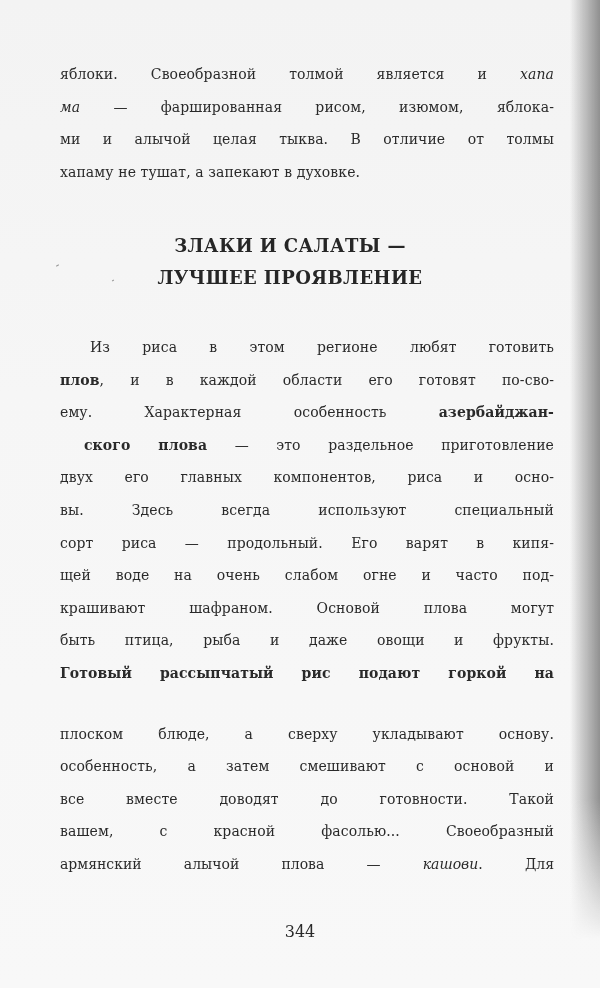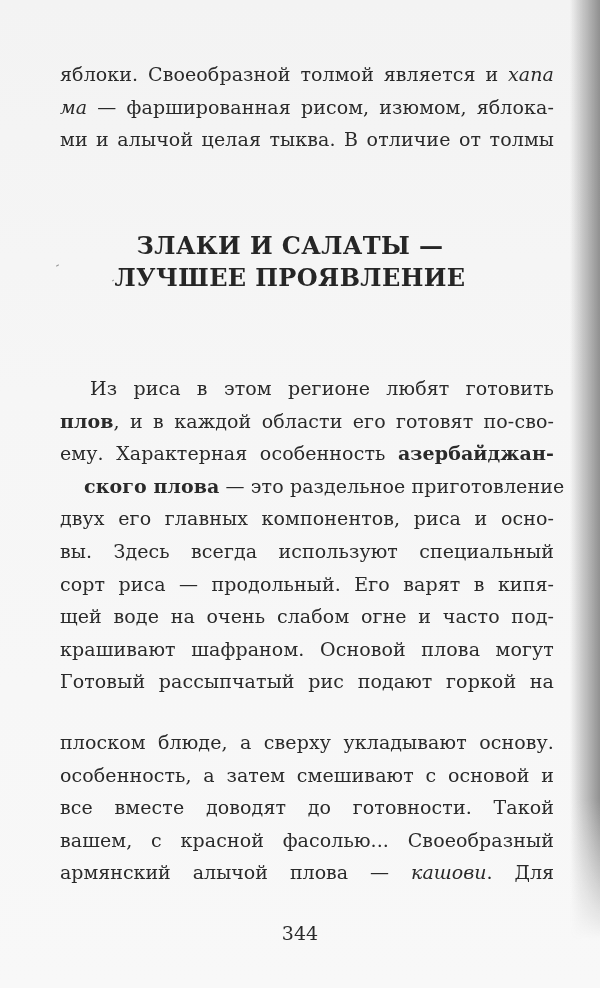--- a/index.html
+++ b/index.html
@@ -28,21 +28,21 @@
       width: 30px;
       height: 940px;
       background: linear-gradient(90deg, rgba(0,0,0,0) 0%, rgba(120,120,120,0.35) 40%, rgba(110,110,110,0.75) 100%);
       -webkit-mask-image: linear-gradient(180deg, #000 0%, #000 85%, rgba(0,0,0,0) 100%);
       mask-image: linear-gradient(180deg, #000 0%, #000 85%, rgba(0,0,0,0) 100%);
     }
     .text-block {
       position: absolute;
       left: 60px;
       width: 494px;
-      font-size: 19px;
+      font-size: 14px;
       line-height: 32.6px;
       text-align: justify;
       letter-spacing: 0.1px;
     }
     .line {
       display: block;
       text-align: justify;
       text-align-last: justify;
       white-space: nowrap;
       height: 32.6px;
@@ -59,70 +59,72 @@
     b, .bold { font-weight: bold; }
     i, .ital { font-style: italic; }
     #para1 { top: 58px; }
     #heading {
       position: absolute;
       left: 0;
       width: 600px;
       top: 230px;
       text-align: center;
       font-weight: bold;
-      font-size: 24px;
+      font-size: 18px;
       line-height: 32px;
       letter-spacing: 0.4px;
       color: #262626;
     }
     #heading .hline { display: block; padding-right: 20px; }
-    #para2 { top: 372px; }
+    #para2 { top: 331px; }
     #page-number {
       position: absolute;
       left: 0;
       width: 600px;
       top: 922px;
       text-align: center;
-      font-size: 19px;
+      font-size: 16px;
       color: #2a2a2a;
     }
     .speck {
       position: absolute;
       width: 3px; height: 1px;
       background: #999;
       transform: rotate(-30deg);
     }
   </style>
 </head>
 <body>
 
 <div class="page">
 
   <div class="text-block" id="para1">
     <span class="line" style="white-space: nowrap;"><span class="seg">яблоки. Своеобразной толмой является и </span><span class="seg ital">хапа</span></span>
     <span class="line" style="white-space: nowrap;"><span class="seg ital">ма</span><span class="seg"> — фаршированная рисом, изюмом, яблока-</span></span>
     <span class="line" style="white-space: nowrap;">ми и алычой целая тыква. В отличие от толмы</span>
+    <span class="line last">хапаму не тушат, а запекают в духовке.</span>
   </div>
 
   <div id="heading">
     <span class="hline">ЗЛАКИ И САЛАТЫ —</span>
     <span class="hline">ЛУЧШЕЕ ПРОЯВЛЕНИЕ</span>
   </div>
 
   <div class="text-block" id="para2">
     <span class="line indent" style="white-space: nowrap;">Из риса в этом регионе любят готовить</span>
     <span class="line" style="white-space: nowrap;"><span class="seg bold">плов</span><span class="seg">, и в каждой области его готовят по-сво-</span></span>
     <span class="line" style="white-space: nowrap;"><span class="seg">ему. Характерная особенность </span><span class="seg bold">азербайджан-</span></span>
     <span class="line" style="white-space: nowrap; margin-left: 24px;"><span class="seg bold">ского плова</span><span class="seg"> — это раздельное приготовление</span></span>
     <span class="line" style="white-space: nowrap;">двух его главных компонентов, риса и осно-</span>
     <span class="line" style="white-space: nowrap;">вы. Здесь всегда используют специальный</span>
     <span class="line" style="white-space: nowrap;">сорт риса — продольный. Его варят в кипя-</span>
     <span class="line" style="white-space: nowrap;">щей воде на очень слабом огне и часто под-</span>
     <span class="line" style="white-space: nowrap;">крашивают шафраном. Основой плова могут</span>
-    <span class="line" style="white-space: nowrap;">Готовый рассыпчатый рис подают горкой на</span>
+    <span class="line" style="white-space: nowrap;">быть птица, рыба и даже овощи и фрукты.</span>
+    <span class="line" style="white-space: nowrap; font-weight: bold;">Готовый рассыпчатый рис подают горкой на</span>
     <span class="line" style="white-space: nowrap; margin-top: 28px;">плоском блюде, а сверху укладывают основу.</span>
 
     <span class="line" style="white-space: nowrap;">особенность, а затем смешивают с основой и</span>
     <span class="line" style="white-space: nowrap;">все вместе доводят до готовности. Такой</span>
     <span class="line" style="white-space: nowrap;">вашем, с красной фасолью... Своеобразный</span>
     <span class="line" style="white-space: nowrap; letter-spacing: 0px;"><span class="seg">армянский алычой плова — </span><span class="seg ital">кашови</span><span class="seg">. Для</span></span>
   </div>
 
   <div id="page-number">344</div>
 

